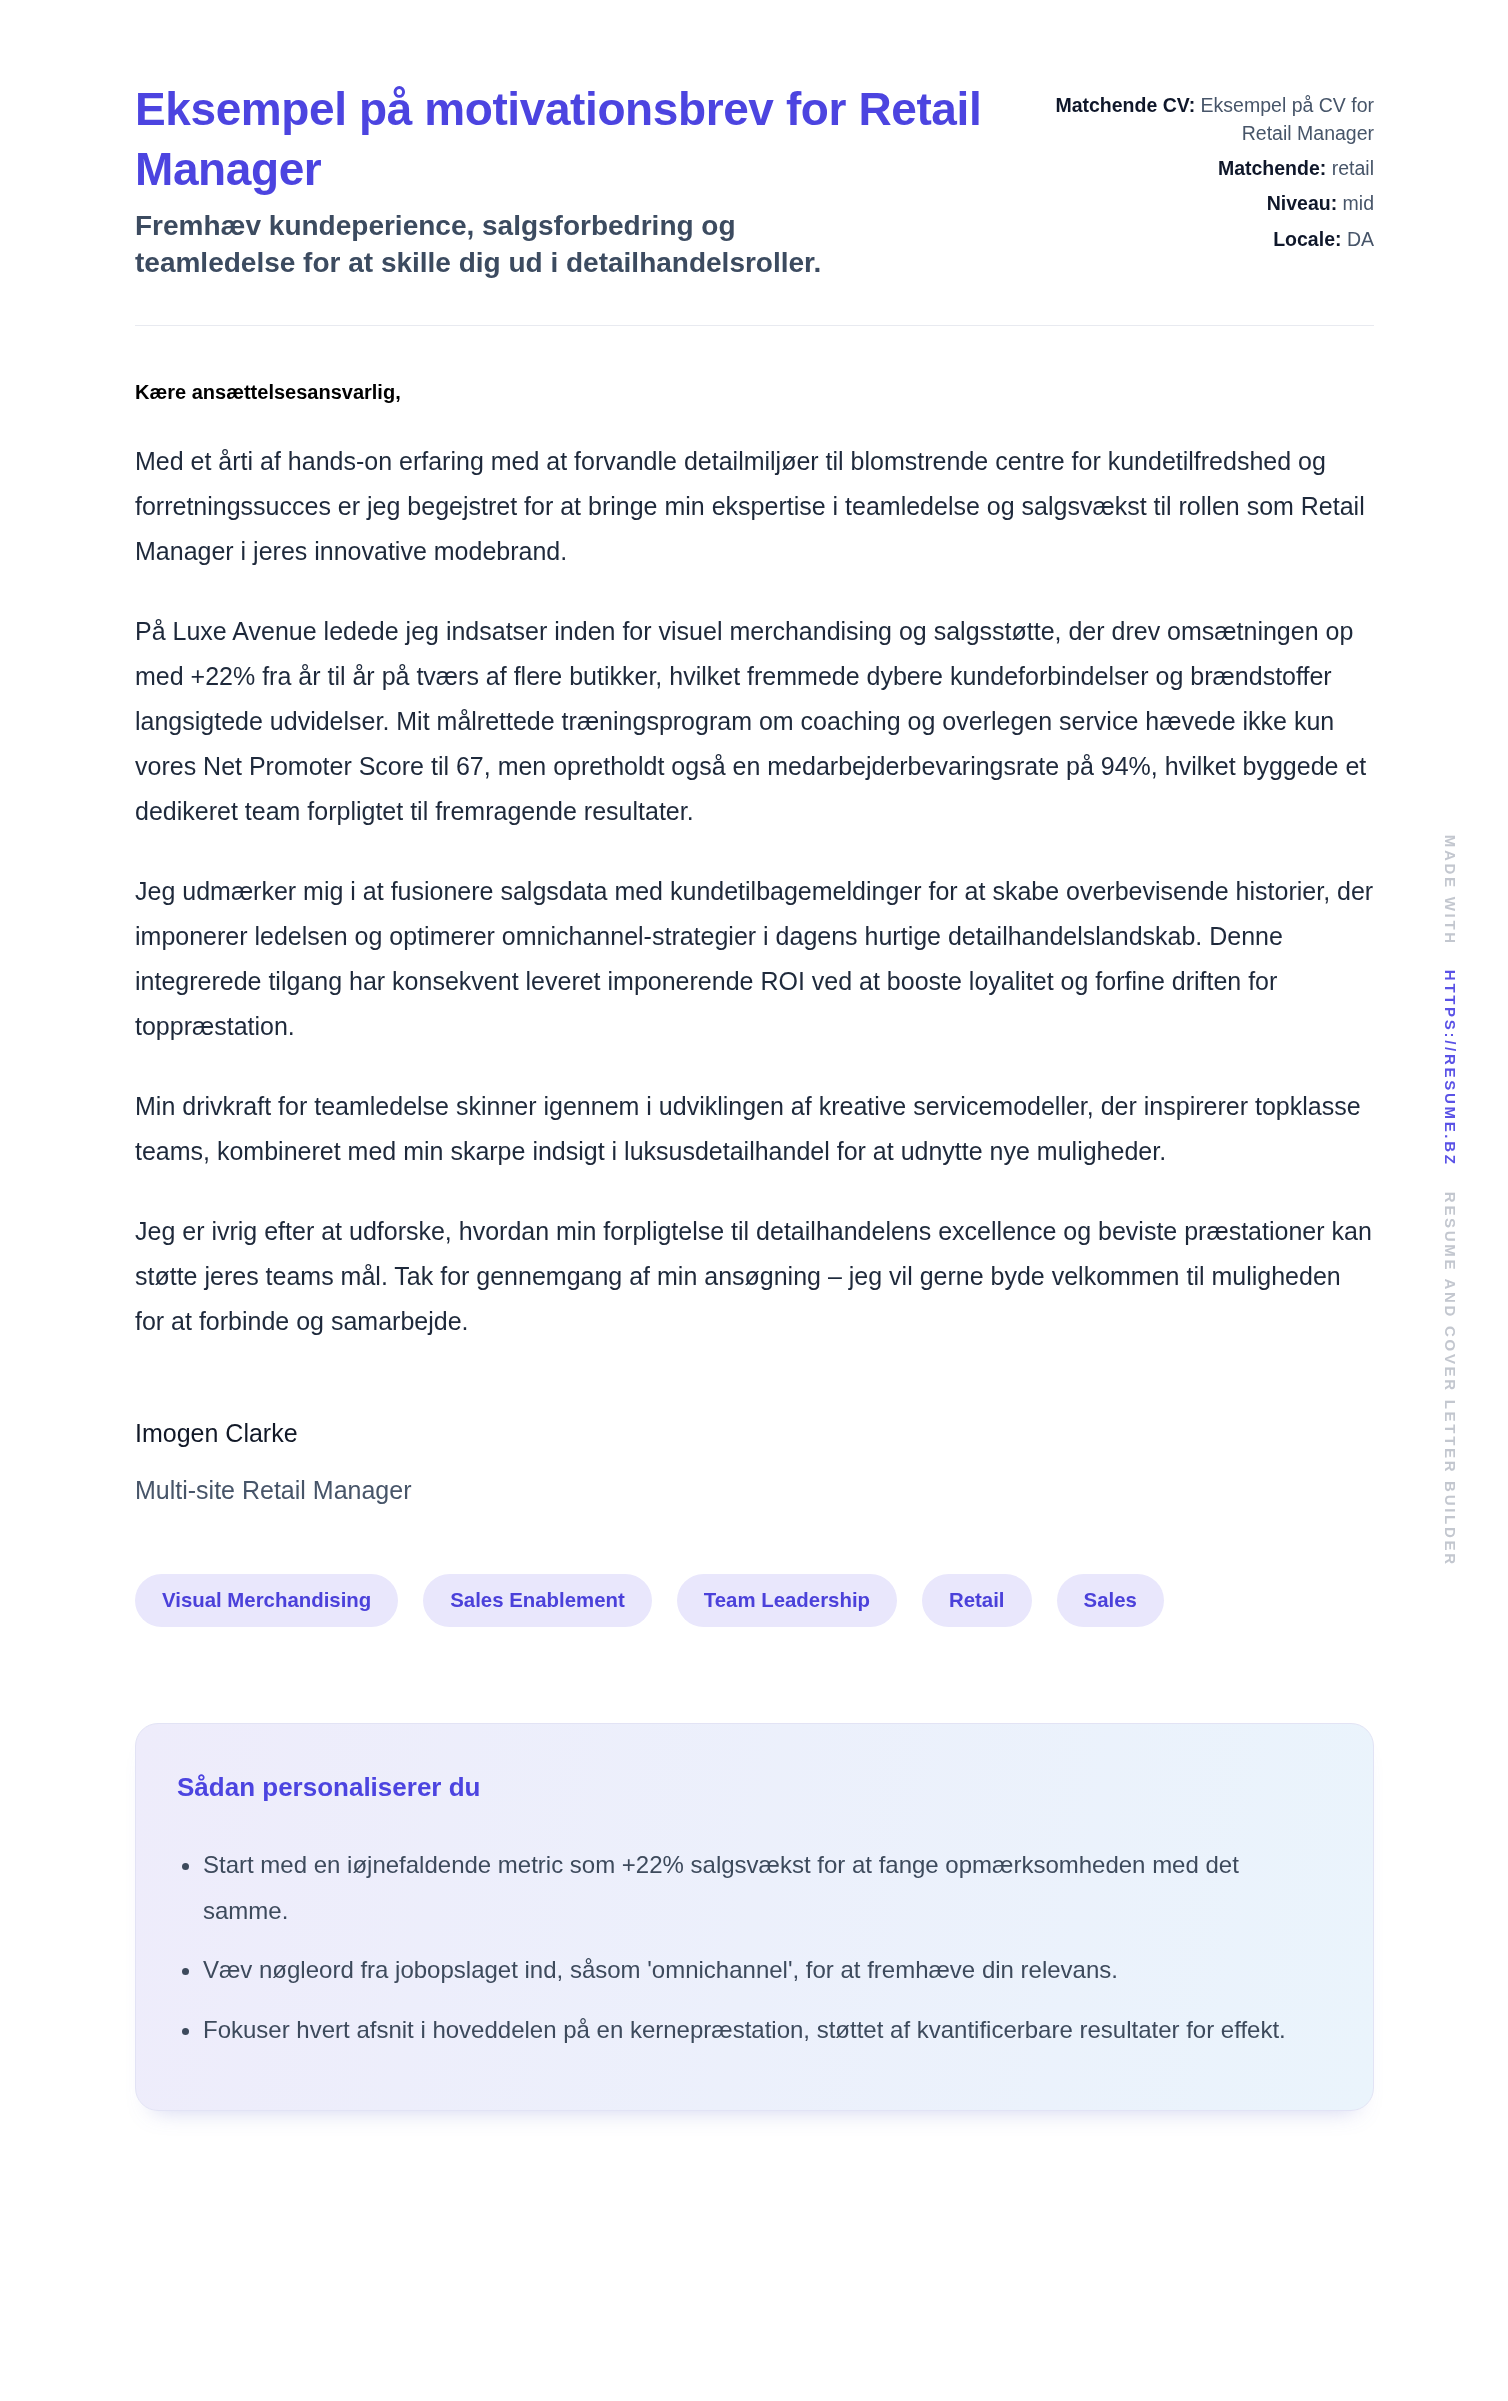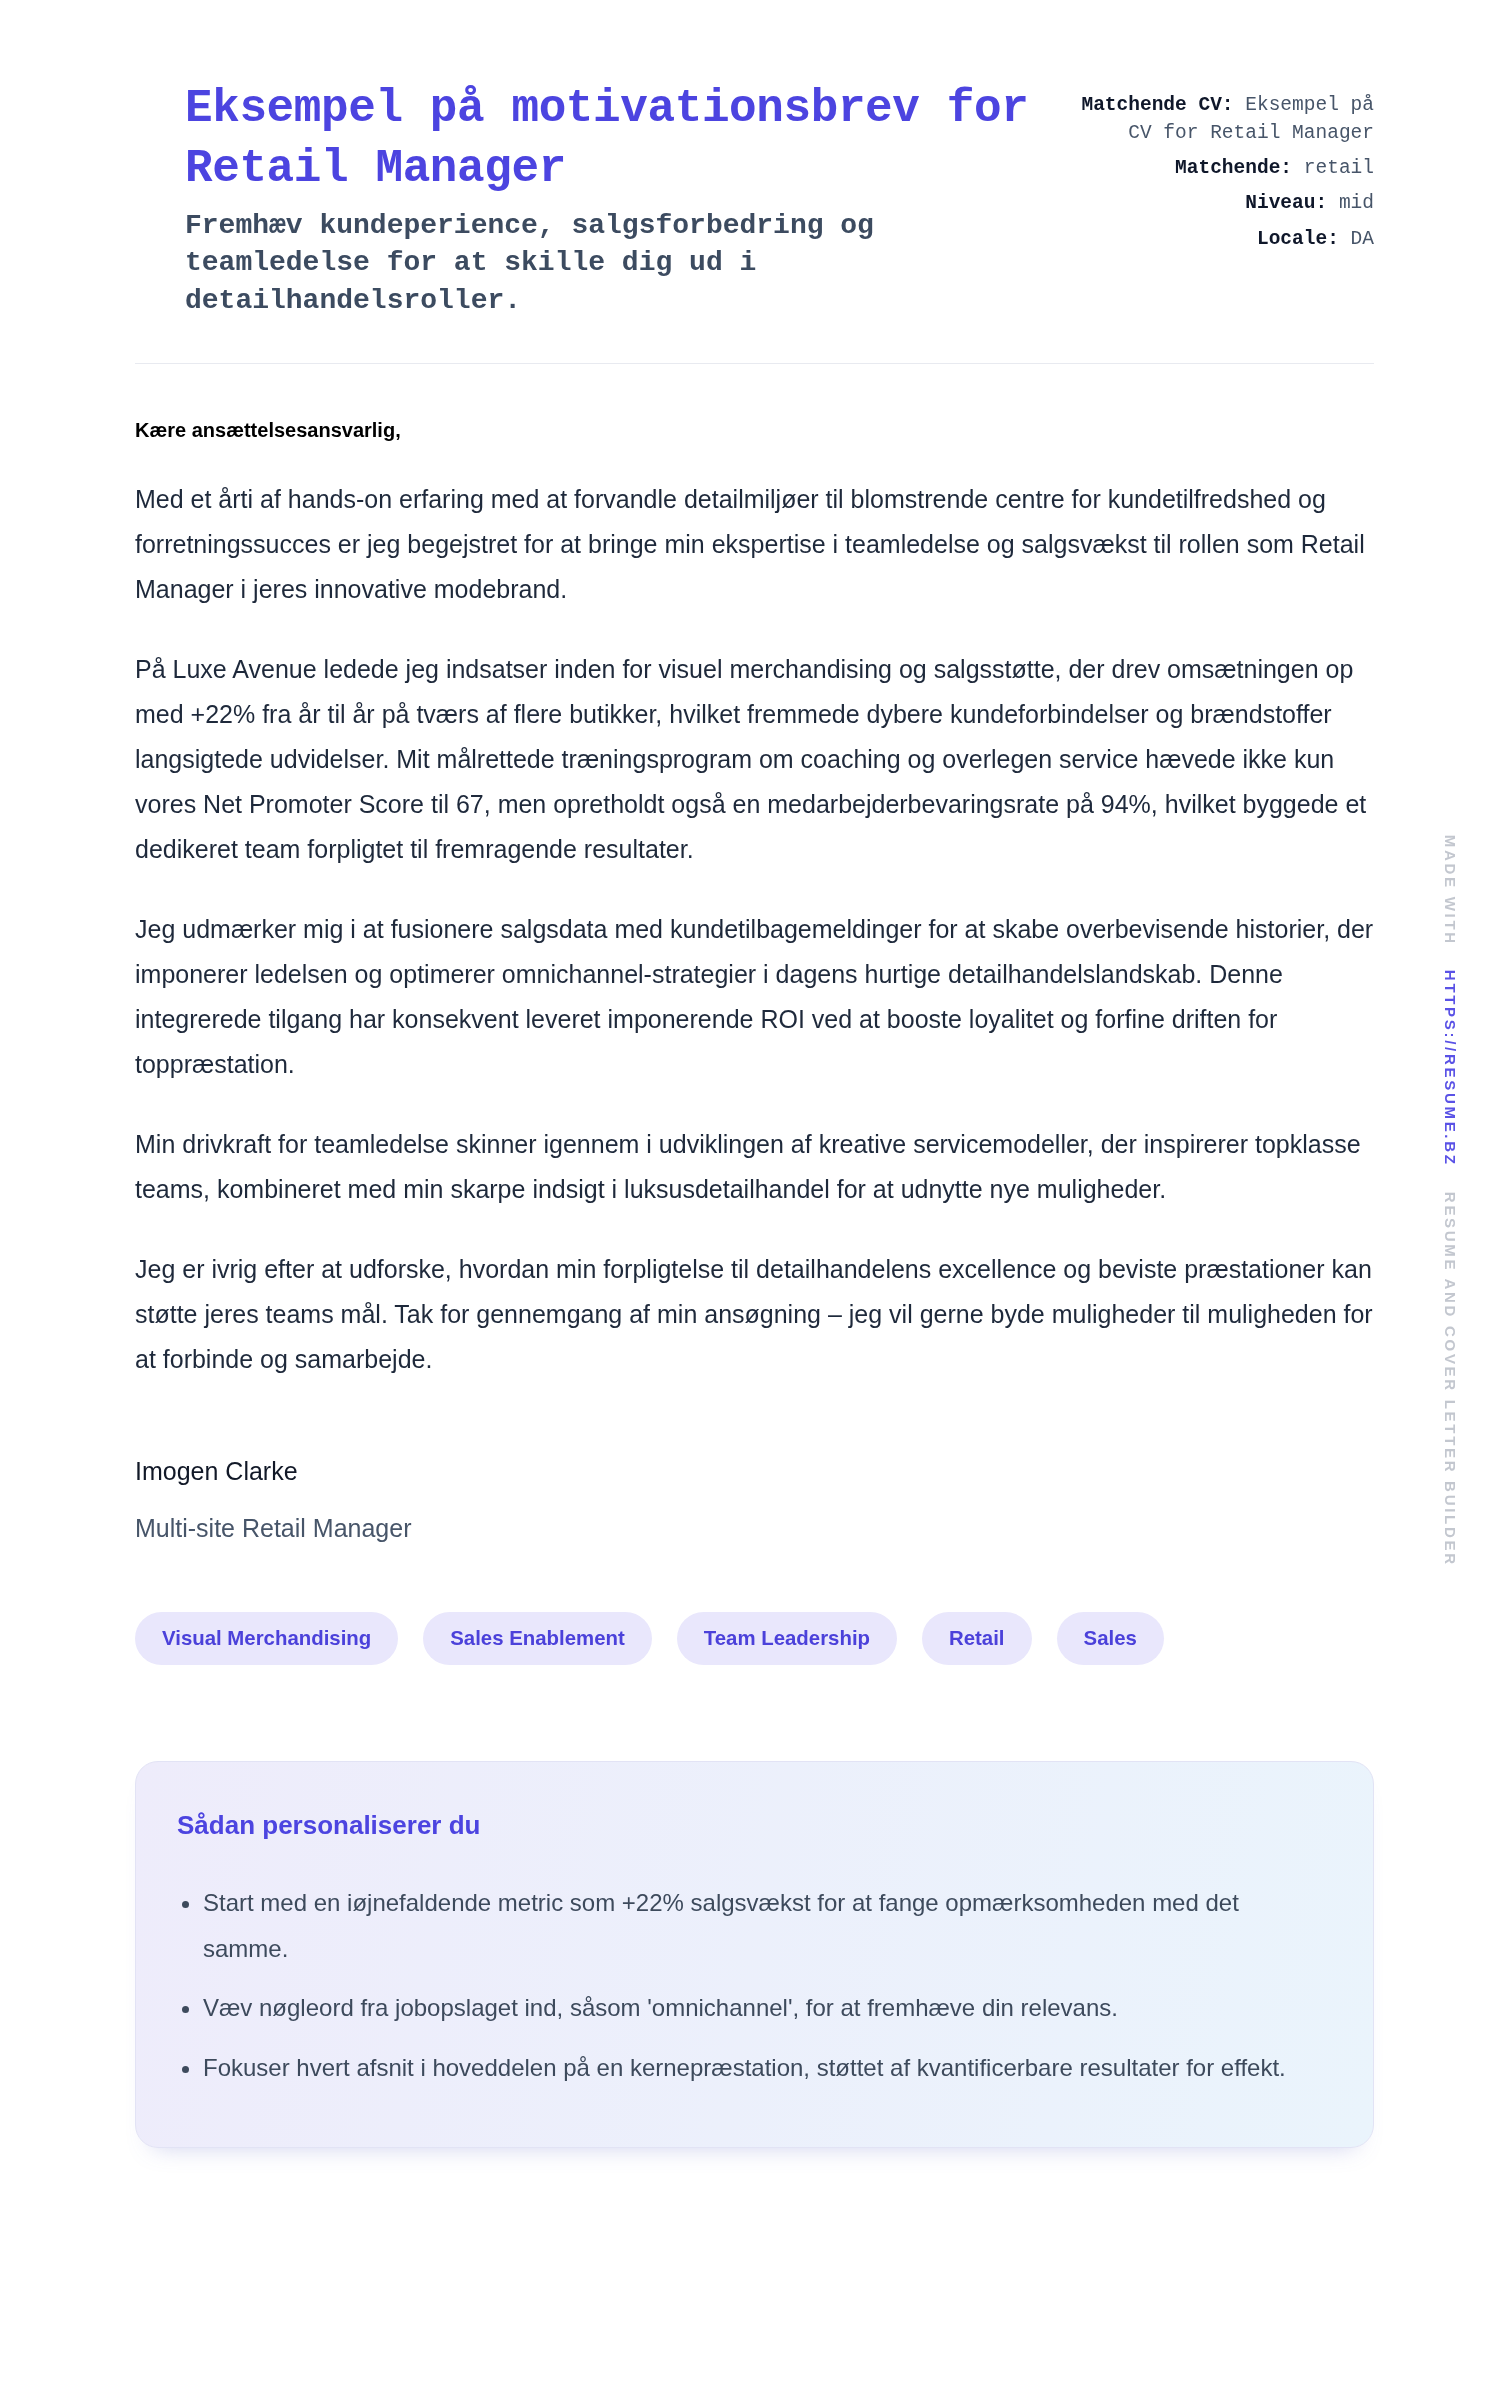--- a/index.html
+++ b/index.html
@@ -13,21 +13,21 @@
     color: #1e293b;
     overflow: hidden;
   }
   .container {
     width: 1239px;
     margin-left: 135px;
     padding-top: 80px;
   }
 
   
-  .header { display: flex; justify-content: flex-end; align-items: flex-start; font-family: Liberation Mono, monospace; }
+  .header { display: flex; justify-content: space-between; align-items: flex-start; }
   .title-block { width: 870px; }
   .page-title {
     margin: 0;
     font-size: 46px;
     line-height: 1.3;
     font-weight: 700;
     letter-spacing: -0.4px;
     color: #4c44e0;
   }
   .page-subtitle {
@@ -159,21 +159,21 @@
   </header>
 
   <hr class="divider">
 
   <section class="letter">
     <p class="greeting">Kære ansættelsesansvarlig,</p>
     <p class="para">Med et årti af hands-on erfaring med at forvandle detailmiljøer til blomstrende centre for kundetilfredshed og forretningssucces er jeg begejstret for at bringe min ekspertise i teamledelse og salgsvækst til rollen som Retail Manager i jeres innovative modebrand.</p>
     <p class="para">På Luxe Avenue ledede jeg indsatser inden for visuel merchandising og salgsstøtte, der drev omsætningen op med +22% fra år til år på tværs af flere butikker, hvilket fremmede dybere kundeforbindelser og brændstoffer langsigtede udvidelser. Mit målrettede træningsprogram om coaching og overlegen service hævede ikke kun vores Net Promoter Score til 67, men opretholdt også en medarbejderbevaringsrate på 94%, hvilket byggede et dedikeret team forpligtet til fremragende resultater.</p>
     <p class="para">Jeg udmærker mig i at fusionere salgsdata med kundetilbagemeldinger for at skabe overbevisende historier, der imponerer ledelsen og optimerer omnichannel-strategier i dagens hurtige detailhandelslandskab. Denne integrerede tilgang har konsekvent leveret imponerende ROI ved at booste loyalitet og forfine driften for toppræstation.</p>
     <p class="para">Min drivkraft for teamledelse skinner igennem i udviklingen af kreative servicemodeller, der inspirerer topklasse teams, kombineret med min skarpe indsigt i luksusdetailhandel for at udnytte nye muligheder.</p>
-    <p class="para">Jeg er ivrig efter at udforske, hvordan min forpligtelse til detailhandelens excellence og beviste præstationer kan støtte jeres teams mål. Tak for gennemgang af min ansøgning – jeg vil gerne byde muligheder til muligheden for at forbinde og samarbejde.</p>
+    <p class="para">Jeg er ivrig efter at udforske, hvordan min forpligtelse til detailhandelens excellence og beviste præstationer kan støtte jeres teams mål. Tak for gennemgang af min ansøgning – jeg vil gerne byde velkommen til muligheden for at forbinde og samarbejde.</p>
     <p class="sig-name">Imogen Clarke</p>
     <p class="sig-title">Multi-site Retail Manager</p>
   </section>
 
   <div class="tags">
     <span class="chip">Visual Merchandising</span>
     <span class="chip">Sales Enablement</span>
     <span class="chip">Team Leadership</span>
     <span class="chip">Retail</span>
     <span class="chip">Sales</span>

